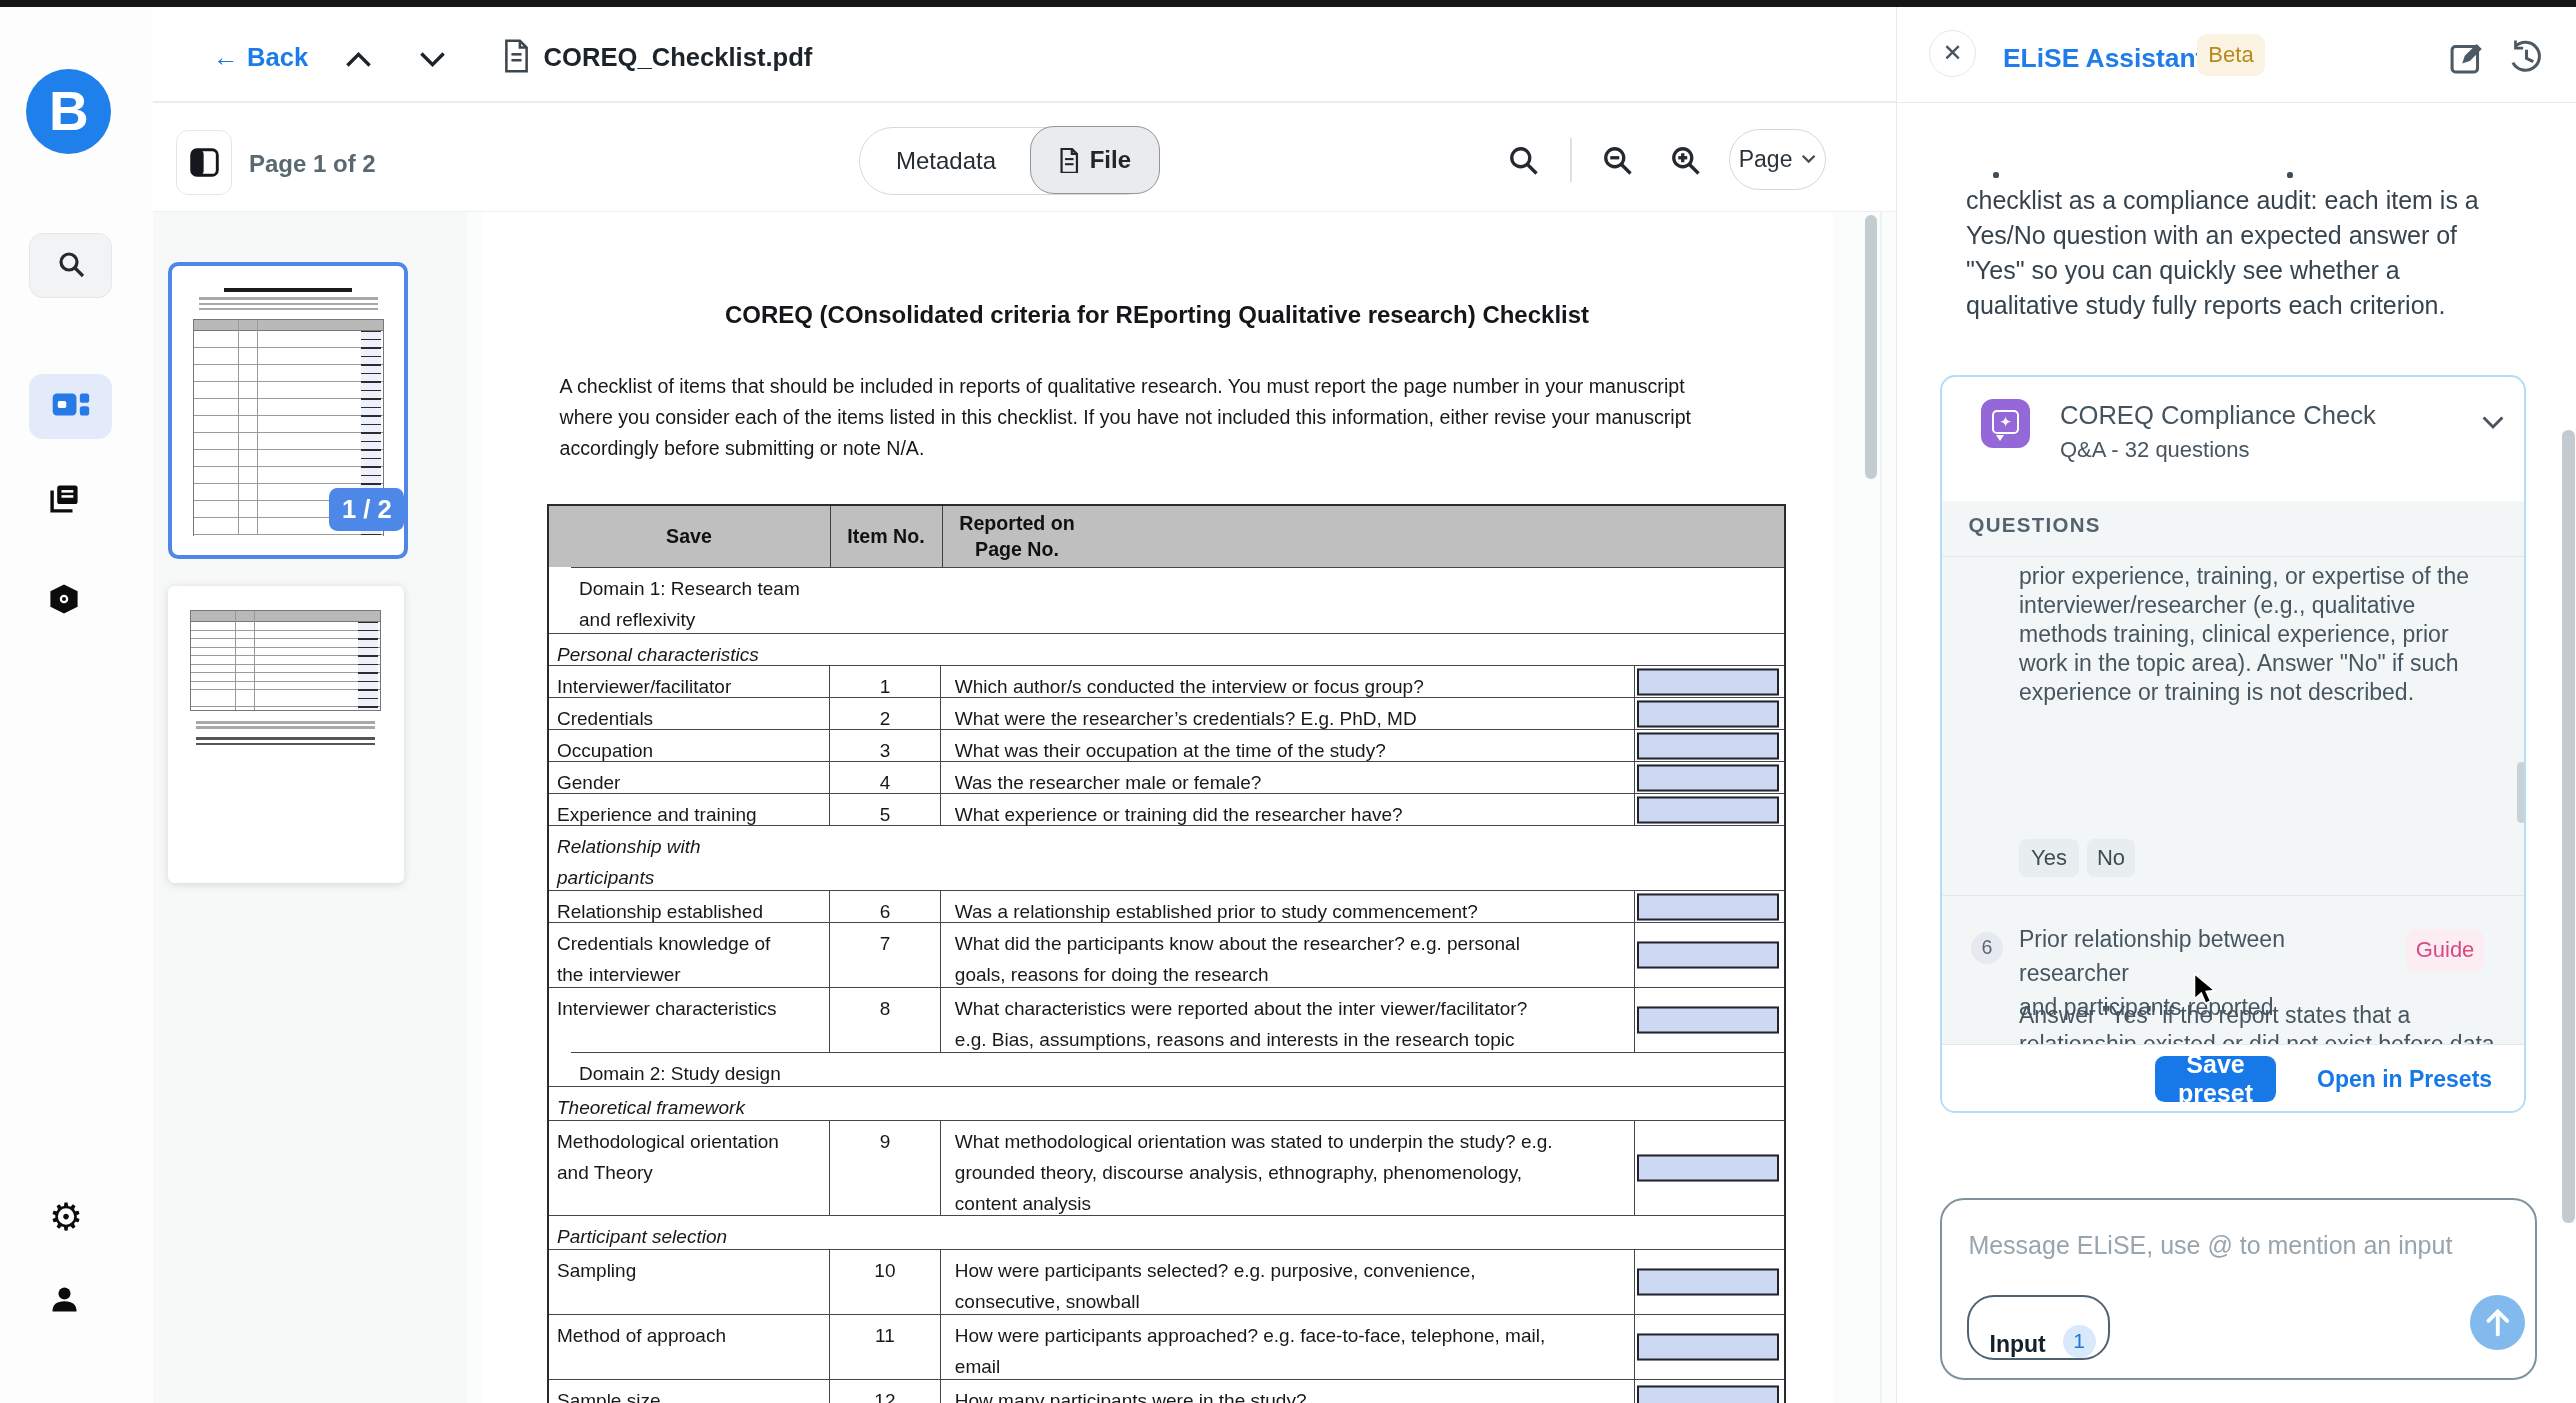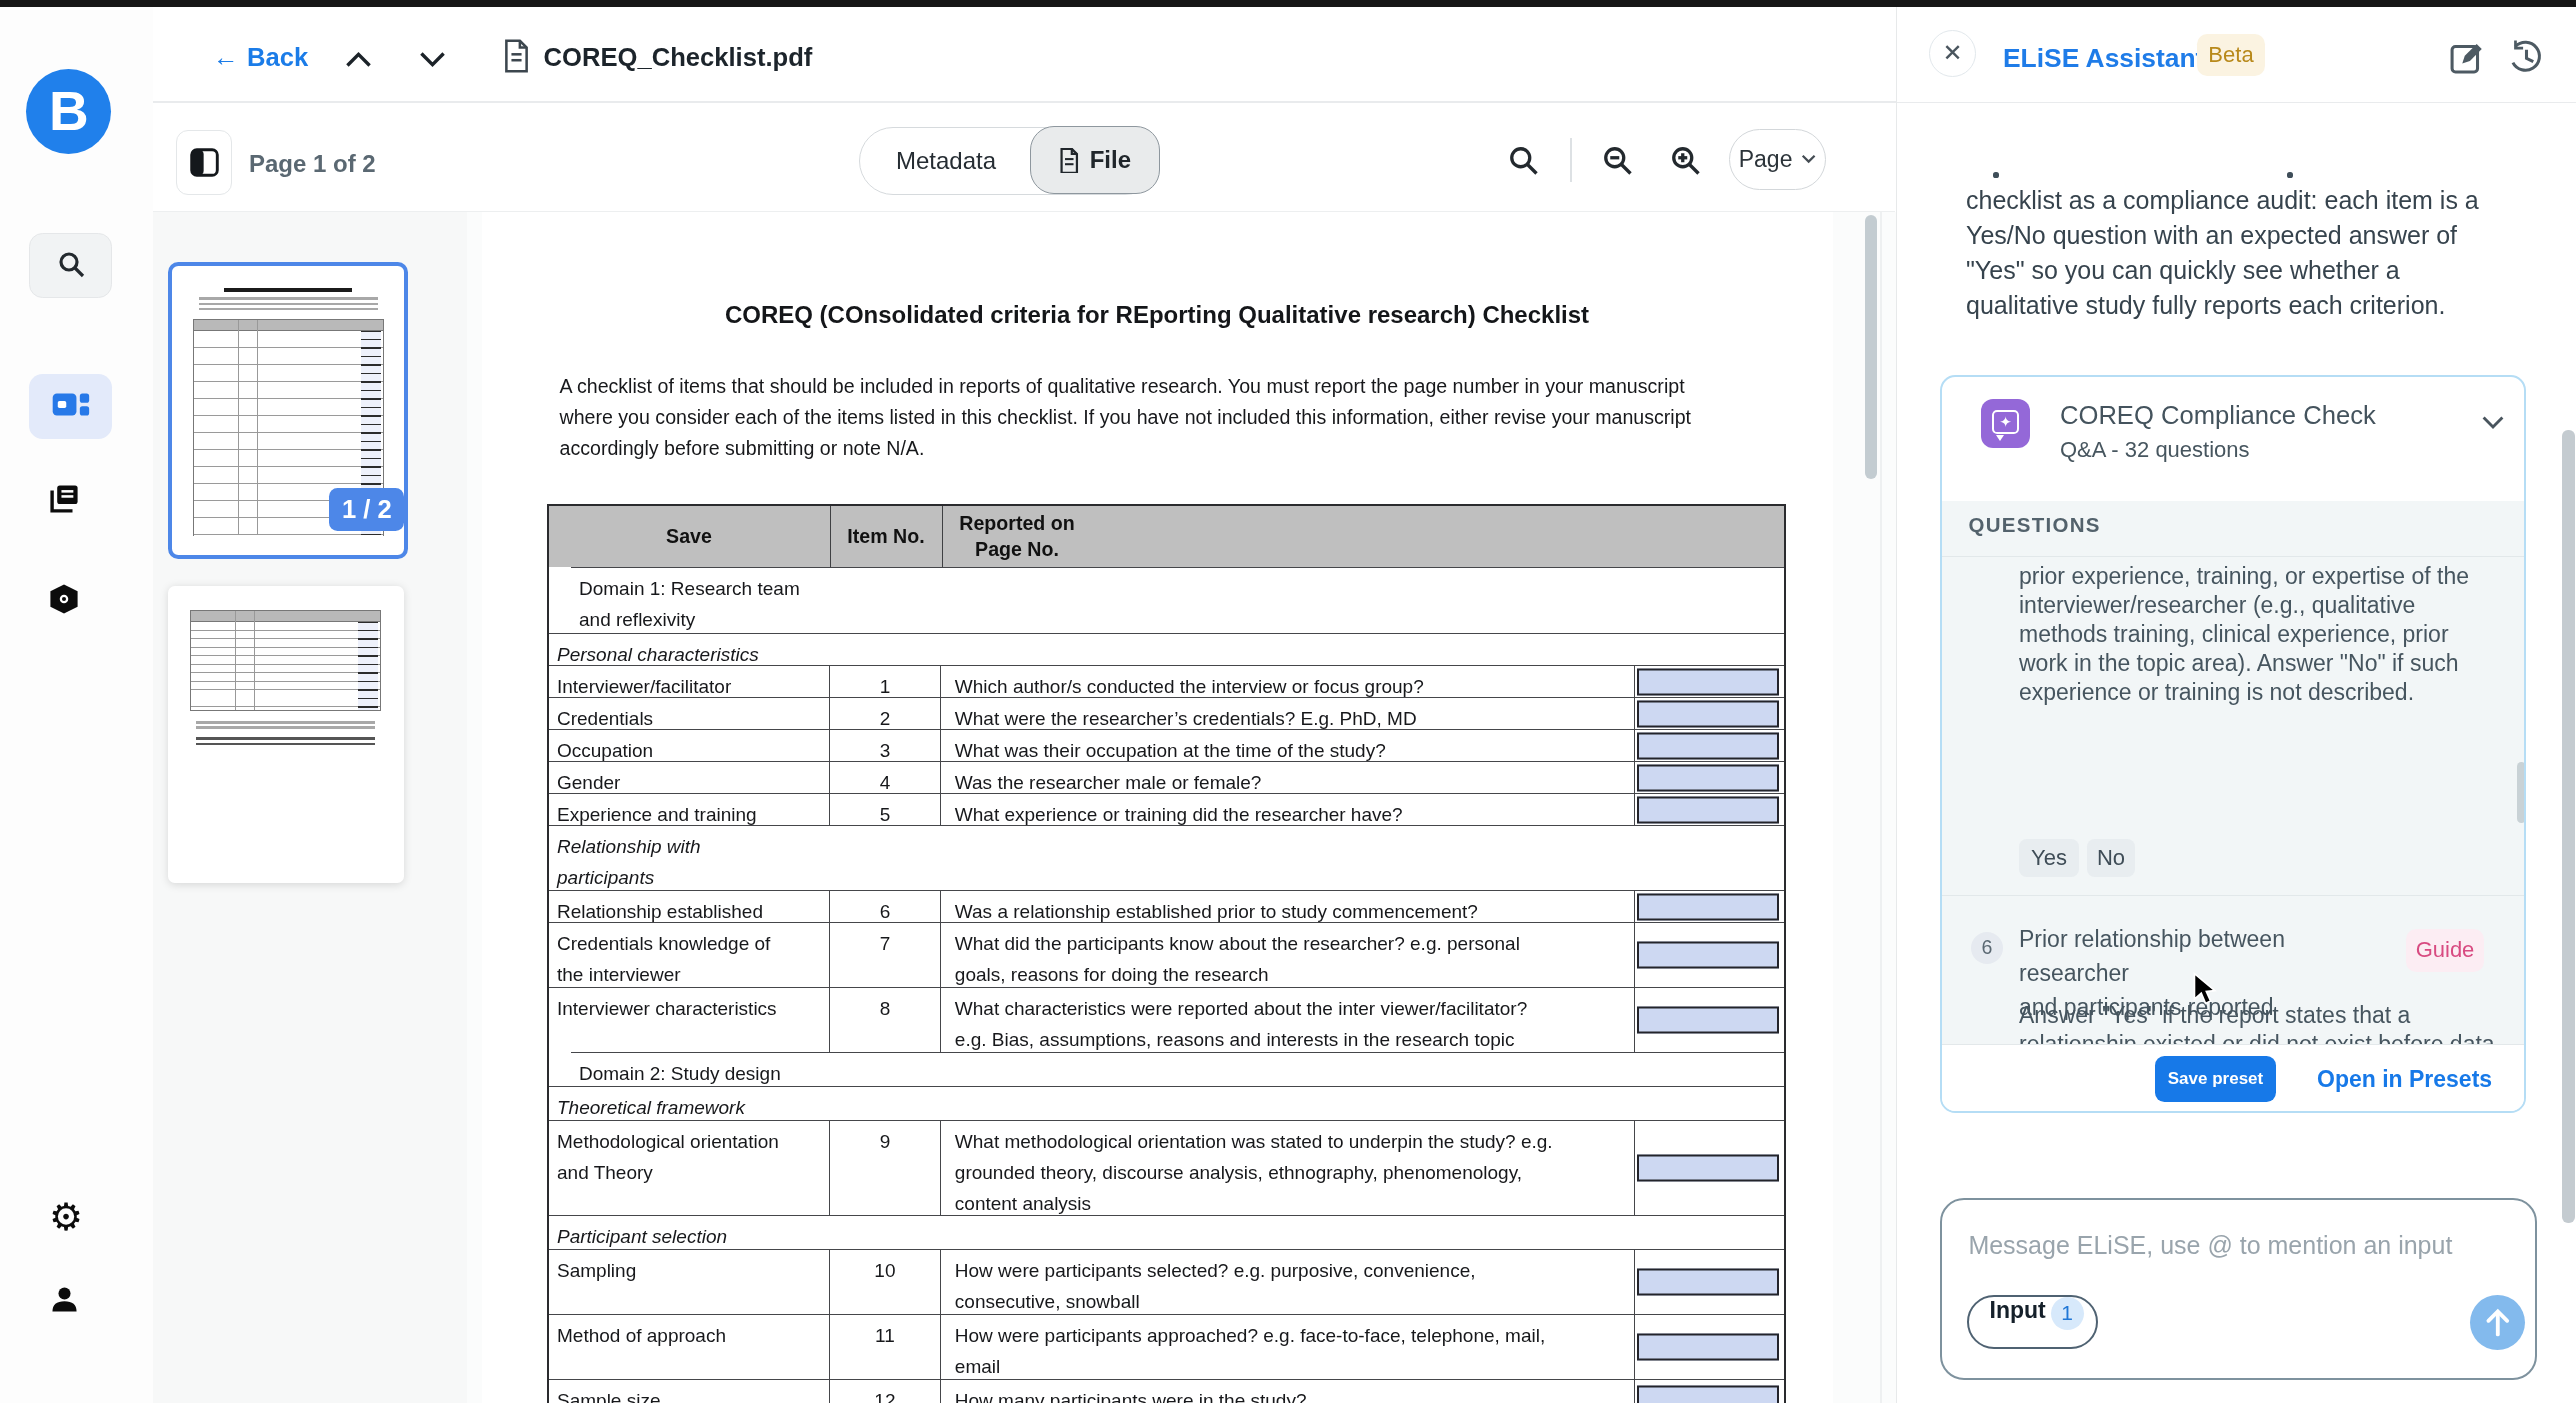--- a/index.html
+++ b/index.html
@@ -113,27 +113,27 @@
           display:flex; align-items:center; justify-content:center; }
   .q6-badge { position:absolute; left:29px; top:431px; width:32px; height:32px; border-radius:50%; background:#e6eaf0;
               color:#5a6872; font-size:19.6px; display:flex; align-items:center; justify-content:center; }
   .q6-title { position:absolute; left:77px; top:421px; width:375px; font-size:23px; line-height:34px; color:#46555f; white-space:pre-line; }
   .q6-choice { position:absolute; left:464px; top:428px; width:78px; height:43px; background:#fcedf3; border-radius:10.2px;
                color:#d84b81; font-size:22px; display:flex; align-items:center; justify-content:center; }
   .q6-desc { position:absolute; left:77px; top:500px; width:508px; font-size:23px; line-height:29px; color:#46555f; white-space:pre-line; }
   .q-scroll { position:absolute; left:575px; top:261px; width:8.5px; height:61px; background:#c9d2d6; border-radius:4.3px; }
   .pc-footer { position:absolute; left:0; top:667px; width:586px; height:72px; background:#fff; border-top:1.7px solid #e3e8ea; }
   .save-btn { position:absolute; left:213px; top:11px; width:121px; height:46px; background:#1779e8; border-radius:9.4px; border:none;
-              color:#fff; font-size:17px; font-weight:bold; display:flex; align-items:center; justify-content:center; }
+              color:#fff; font-size:25px; font-weight:bold; display:flex; align-items:center; justify-content:center; }
   .open-link { position:absolute; left:375px; top:21px; font-size:23px; font-weight:bold; color:#1779e8; }
 
   .composer { position:absolute; left:43px; top:1191px; width:597px; height:182px; border:2.6px solid #7e929e; border-radius:24px; background:#fff; }
   .composer-ph { position:absolute; left:26.4px; top:31px; font-size:25px; color:#99a4ac; }
-  .input-chip { position:absolute; left:25px; top:95px; height:54px; border:2.6px solid #4f6272; border-radius:27px; background:#fff;
-                display:flex; align-items:flex-start; padding:0 12px 0 20.5px; gap:5px; }
+  .input-chip { position:absolute; left:25px; top:95px; height:65px; border:2.6px solid #4f6272; border-radius:27px; background:#fff;
+                display:flex; align-items:flex-end; padding:0 12px 0 20.5px; gap:17px; }
   .input-chip .lbl { font-size:23px; font-weight:bold; color:#15202a; }
   .input-chip .cnt { width:33px; height:33px; border-radius:50%; background:#d7e9fb; color:#2077d6; font-size:21px;
                      display:flex; align-items:center; justify-content:center; }
   .send-btn { position:absolute; left:528px; top:95px; width:55px; height:55px; border-radius:50%; background:#83baed; border:none;
               display:flex; align-items:center; justify-content:center; }
 
   .win-scroll { position:absolute; left:2562px; top:430px; width:12.8px; height:793px; background:#c4cbd0; border-radius:6px; }
   .cursor { position:absolute; left:2191px; top:972px; }
 </style>
 </head>

